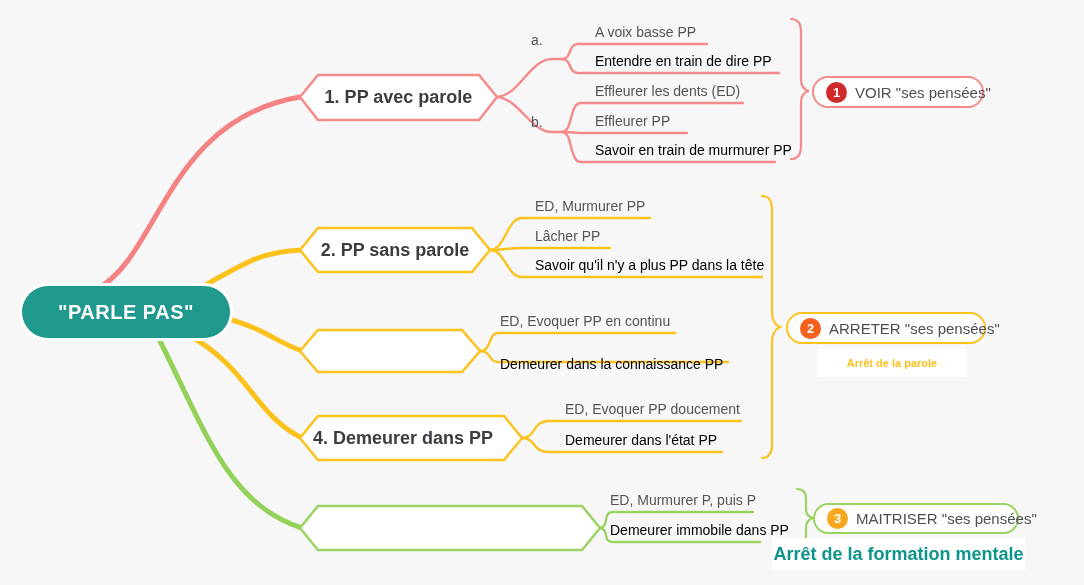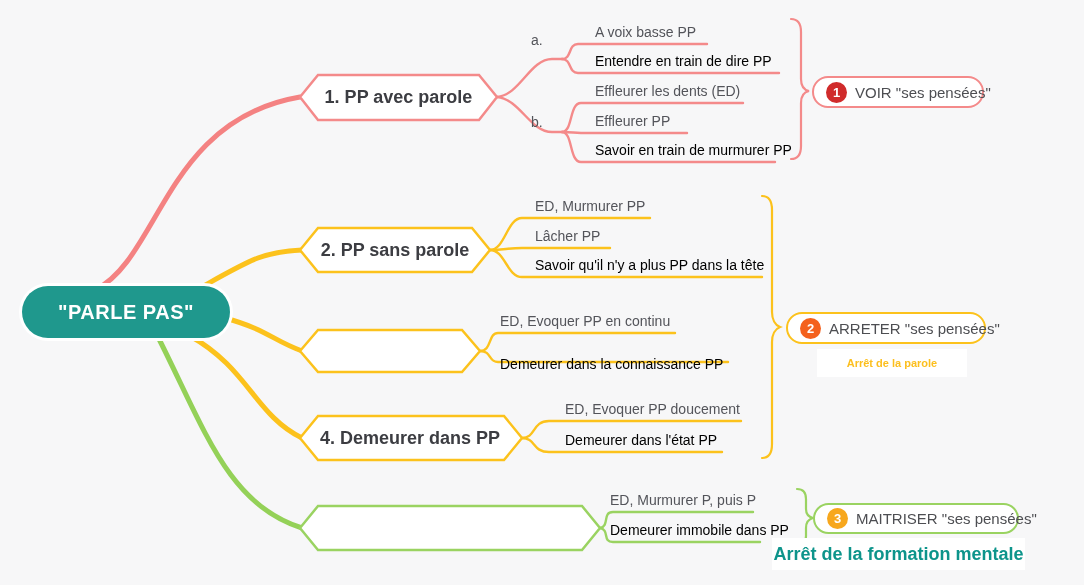--- a/index.html
+++ b/index.html
@@ -97,21 +97,21 @@
       <path d="M 300 528 L 318 506 L 582 506 L 600 528 L 582 550 L 318 550 Z" stroke="#9ad361"></path>
     </g>
   </svg>
 
   <div class="rootnode">
     <span>"PARLE PAS"</span>
   </div>
 
   <div class="txt ntitle" style="left:300px; top:87px;  width:197px;">1. PP avec parole</div>
   <div class="txt ntitle" style="left:300px; top:240px; width:190px;">2. PP sans parole</div>
-  <div class="txt ntitle" style="left:299px; top:428px; width:222px;">4. Demeurer dans PP</div>
+  <div class="txt ntitle" style="left:292px; top:428px; width:222px;">4. Demeurer dans PP</div>
 
   <div class="txt glabel" style="left:531px; top:32px;">a.</div>
   <div class="txt glabel" style="left:531px; top:114px;">b.</div>
 
   <div class="txt leaf" style="left:595px; top:24px;">A voix basse PP</div>
   <div class="txt leaf red" style="left:595px; top:53px;">Entendre en train de dire PP</div>
   <div class="txt leaf" style="left:595px; top:83px;">Effleurer les dents (ED)</div>
   <div class="txt leaf" style="left:595px; top:113px;">Effleurer PP</div>
   <div class="txt leaf red" style="left:595px; top:142px;">Savoir en train de murmurer PP</div>
 

